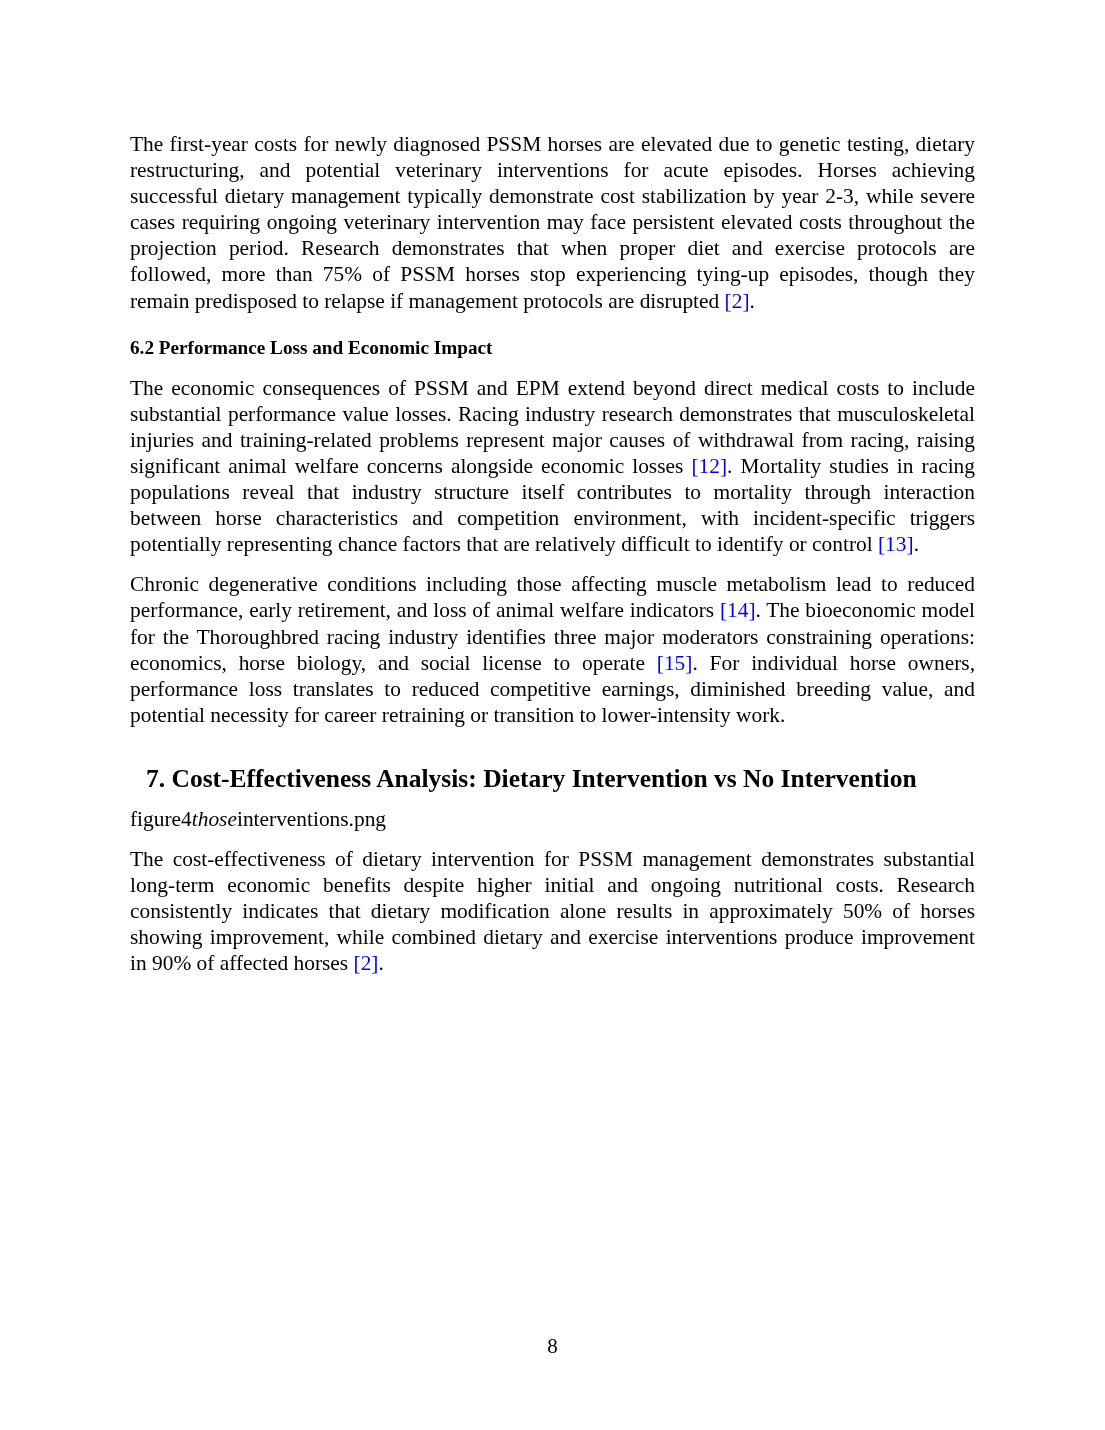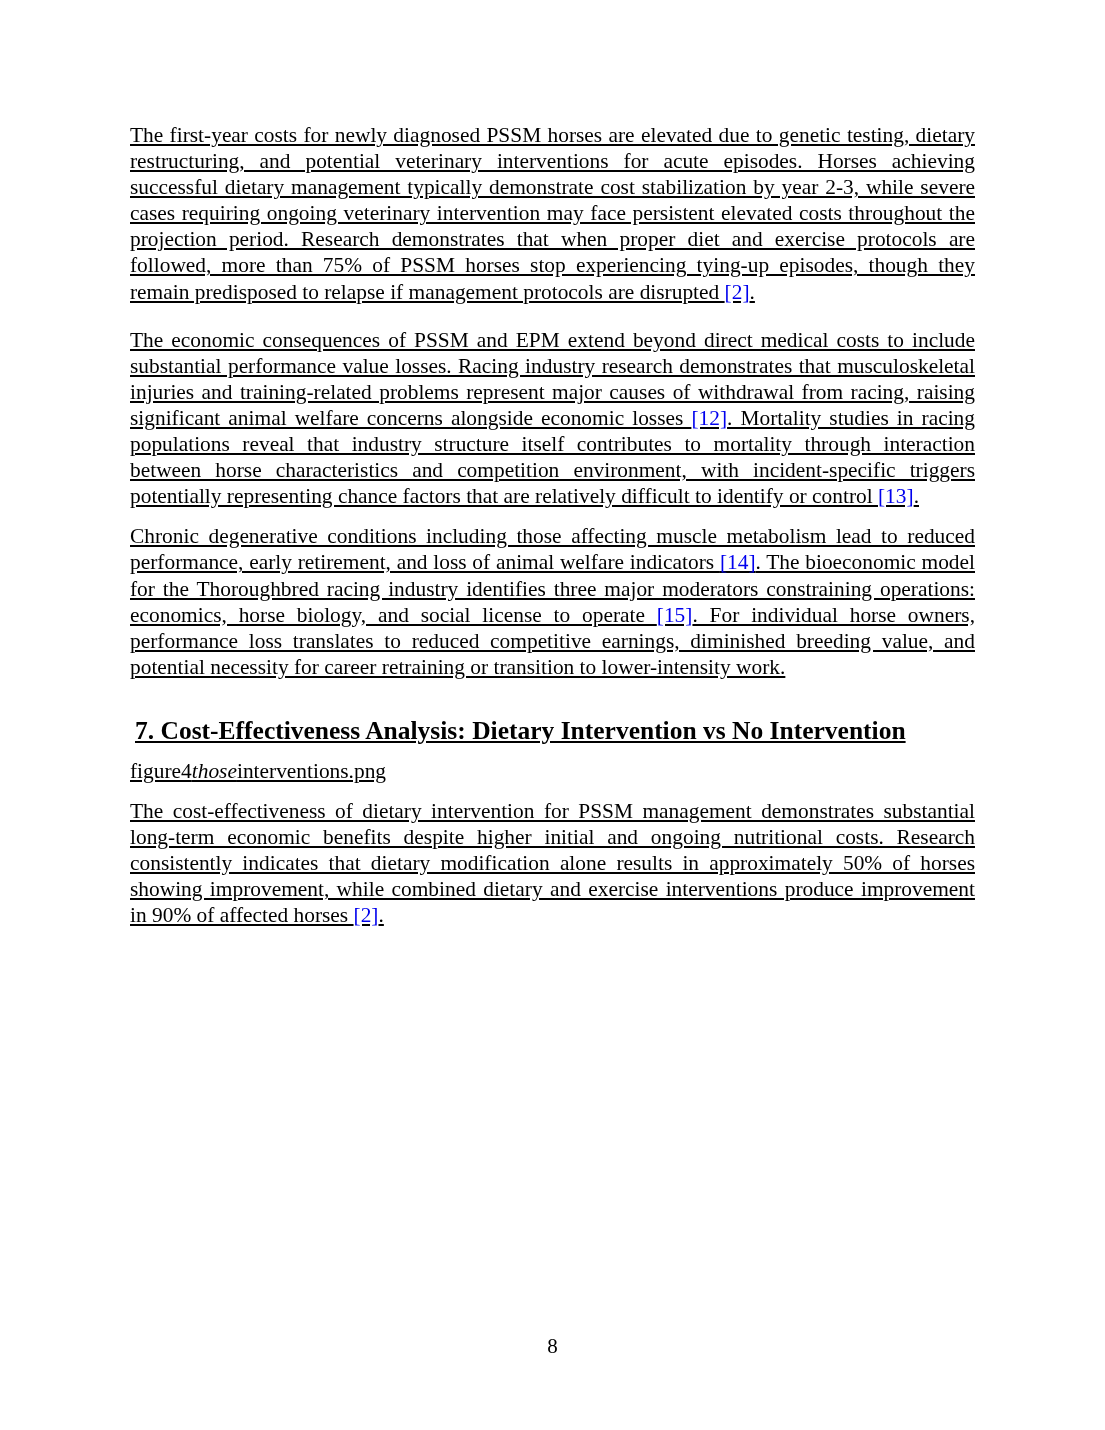--- a/index.html
+++ b/index.html
@@ -11,43 +11,42 @@
       width: 1105px;
       height: 1430px;
       position: relative;
       overflow: hidden;
       font-family: "Liberation Serif", "DejaVu Serif", serif;
       color: #000000;
     }
     .page {
       position: absolute;
       left: 130px;
-      top: 122px;
+      top: 131px;
       width: 845px;
-      text-decoration: underline;
     }
     p.body-text {
       margin: 0;
       font-size: 21.4px;
       line-height: 26.1px;
       text-align: justify;
       hyphens: auto;
     }
     .cite {
       color: #0000ee;
       text-decoration: none;
     }
     h3.subsection {
       margin: 0;
       font-size: 19.2px;
       font-weight: bold;
       line-height: 24px;
     }
     h2.section {
-      margin: 5px;
+      margin: 16px;
       font-size: 25.5px;
       font-weight: bold;
       line-height: 30px;
       white-space: nowrap;
     }
     .figure-placeholder {
       margin: 0;
       font-size: 21.4px;
       line-height: 26px;
     }
@@ -62,20 +61,21 @@
       line-height: 24px;
     }
   </style>
 </head>
 <body>
 
 <div class="page">
 
   <p class="body-text" style="margin-bottom:22px;"><span>The first-year costs for newly diagnosed PSSM horses are elevated due to genetic testing, dietary restructuring, and potential veterinary interventions for acute episodes.  Horses achieving successful dietary management typically demonstrate cost stabilization by year 2-3, while severe cases requiring ongoing veterinary intervention may face persistent elevated costs throughout the projection period.  Research demonstrates that when proper diet and exercise protocols are followed, more than 75% of PSSM horses stop experiencing tying-up episodes, though they remain predisposed to relapse if management protocols are disrupted </span><a class="cite">[2]</a><span>.</span></p>
 
+  <h3 class="subsection" style="margin-bottom:15px;">6.2 Performance Loss and Economic Impact</h3>
 
   <p class="body-text" style="margin-bottom:14px;"><span>The economic consequences of PSSM and EPM extend beyond direct medical costs to include substantial performance value losses.  Racing industry research demonstrates that musculoskeletal injuries and training-related problems represent major causes of withdrawal from racing, raising significant animal welfare concerns alongside economic losses </span><a class="cite">[12]</a><span>.  Mortality studies in racing populations reveal that industry structure itself contributes to mortality through interaction between horse characteristics and competition environment, with incident-specific triggers potentially representing chance factors that are relatively difficult to identify or control </span><a class="cite">[13]</a><span>.</span></p>
 
   <p class="body-text" style="margin-bottom:36px;"><span>Chronic degenerative conditions including those affecting muscle metabolism lead to reduced performance, early retirement, and loss of animal welfare indicators </span><a class="cite">[14]</a><span>. The bioeconomic model for the Thoroughbred racing industry identifies three major moderators constraining operations: economics, horse biology, and social license to operate </span><a class="cite">[15]</a><span>. For individual horse owners, performance loss translates to reduced competitive earnings, diminished breeding value, and potential necessity for career retraining or transition to lower-intensity work.</span></p>
 
   <h2 class="section" style="margin-bottom:12px;">7. Cost-Effectiveness Analysis: Dietary Intervention vs No Intervention</h2>
 
 
   <p class="figure-placeholder" style="margin-bottom:14px;"><span>figure4</span><i>those</i><span>interventions.png</span></p>
 

